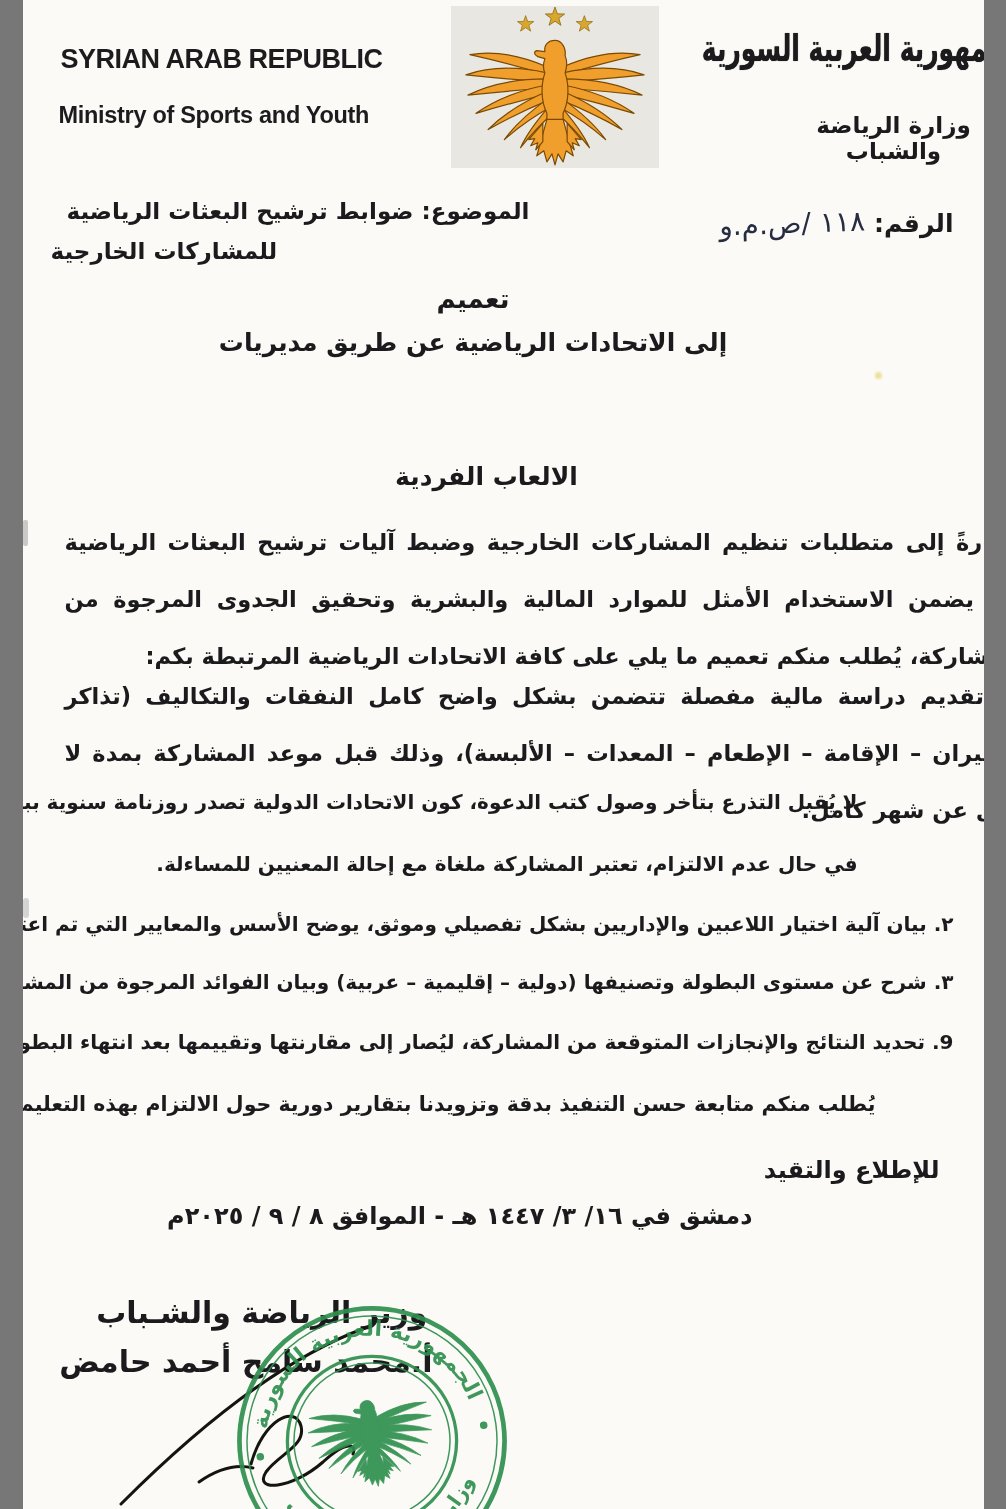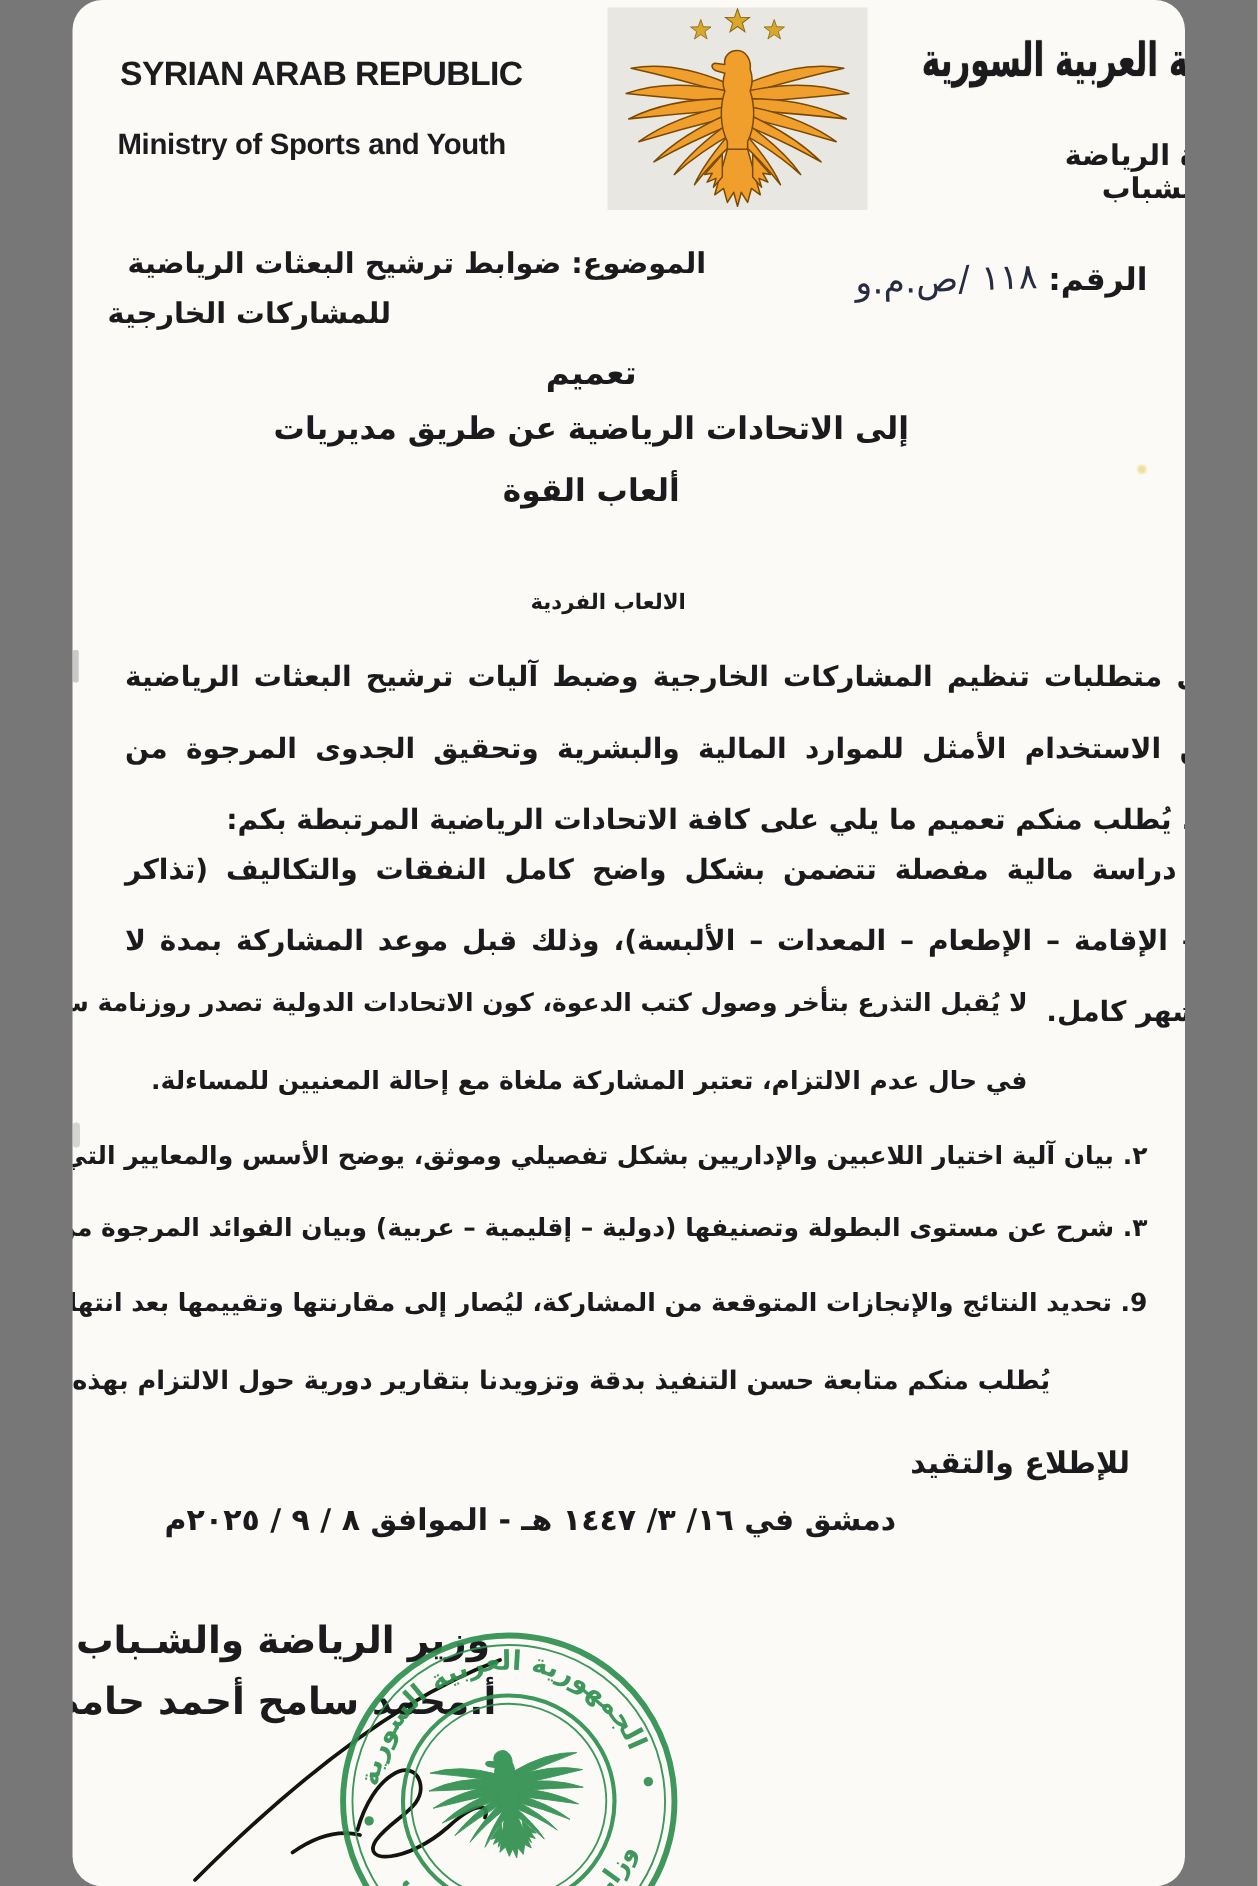--- a/index.html
+++ b/index.html
@@ -1,19 +1,19 @@
 <!DOCTYPE html>
 <html><head>
 <meta charset="utf-8">
 <style>
   * { margin:0; padding:0; box-sizing:border-box; }
   body { background:#777; font-family:"DejaVu Sans", sans-serif; }
   .page {
-    position:relative; width:890px; height:1509px; margin:0 auto;
-    background:#fbfaf7; overflow:hidden; color:#1b1b1d;border-radius:24px;
+    position:relative; width:961px; height:1509px; margin:0 auto;
+    background:#fbfaf7; overflow:hidden; color:#1b1b1d;
   }
   .abs { position:absolute; }
   .ar { direction:rtl; unicode-bidi:plaintext; font-family:"DejaVu Sans", sans-serif; font-weight:700; color:#1b1b1d; }
   .en { font-family:"Liberation Sans", sans-serif; font-weight:700; color:#1c1c1e; }
 
   
   .en-line1 { left:38px; top:44px; font-size:27px; letter-spacing:-0.5px; }
   .en-line2 { left:36px; top:102px; font-size:23.5px; letter-spacing:-0.3px; }
   .emblem-box { left:428px; top:6px; width:208px; height:162px; background:#e9e7e1; }
   .calligraphy { left:695px; top:26px; width:306px; text-align:center; font-size:25px;
@@ -27,21 +27,21 @@
     transform:rotate(-2deg) translateY(1px); margin-left:6px; letter-spacing:1px; }
   .subject-1 { left:44px; top:198px; font-size:23px; white-space:nowrap; }
   .subject-2 { left:28px; top:238px; font-size:23px; white-space:nowrap; }
 
   
   .center-line { left:0; right:60px; text-align:center; }
   .h-title     { top:284px; font-size:26px; }
   .h-addressee { top:328px; font-size:25px; }
   .h-dir0 { top:378px; font-size:25px; }
   .h-dir1 { top:426px; font-size:25px; }
-  .h-dir2 { top:472px; font-size:17px;padding-left:27px; }
+  .h-dir2 { top:462px; font-size:25px;padding-left:27px; }
 
   
   .para { left:22px; width:956px; font-size:22.5px; line-height:57px;
     text-align:justify; text-align-last:right;margin-left:20px; }
   .p-intro { top:514px; }
   .p-item1 { top:668px; }
   .line { white-space:nowrap; font-size:20px; }
   .p-note1 { right:126px; top:790px; }
   .p-note2 { right:126px; top:852px;text-align:center; }
   .p-item2 { right:30px; top:912px; }
@@ -118,21 +118,20 @@
 
   <div class="abs ar ref-line">
     <span>الرقم:</span>
     <span class="ref-value">١١٨ /ص.م.و</span>
   </div>
   <div class="abs ar subject-1">الموضوع: ضوابط ترشيح البعثات الرياضية</div>
   <div class="abs ar subject-2">للمشاركات الخارجية</div>
 
   <div class="abs ar center-line h-title">تعميم</div>
   <div class="abs ar center-line h-addressee">إلى الاتحادات الرياضية عن طريق مديريات</div>
-  <div class="abs ar center-line h-dir0">ألعاب القوة</div>
   <div class="abs ar center-line h-dir2">الالعاب الفردية</div>
 
   <div class="abs ar para p-intro">إشارةً إلى متطلبات تنظيم المشاركات الخارجية وضبط آليات ترشيح البعثات الرياضية بما يضمن الاستخدام الأمثل للموارد المالية والبشرية وتحقيق الجدوى المرجوة من المشاركة، يُطلب منكم تعميم ما يلي على كافة الاتحادات الرياضية المرتبطة بكم:</div>
   <div class="abs ar para p-item1">١. تقديم دراسة مالية مفصلة تتضمن بشكل واضح كامل النفقات والتكاليف (تذاكر الطيران – الإقامة – الإطعام – المعدات – الألبسة)، وذلك قبل موعد المشاركة بمدة لا تقل عن شهر كامل.</div>
   <div class="abs ar line p-note1">لا يُقبل التذرع بتأخر وصول كتب الدعوة، كون الاتحادات الدولية تصدر روزنامة سنوية ببطولاتها.</div>
   <div class="abs ar line p-note2">في حال عدم الالتزام، تعتبر المشاركة ملغاة مع إحالة المعنيين للمساءلة.</div>
   <div class="abs ar line p-item2">٢. بيان آلية اختيار اللاعبين والإداريين بشكل تفصيلي وموثق، يوضح الأسس والمعايير التي تم اعتمادها في الترشيح.</div>
   <div class="abs ar line p-item3">٣. شرح عن مستوى البطولة وتصنيفها (دولية – إقليمية – عربية) وبيان الفوائد المرجوة من المشاركة.</div>
   <div class="abs ar line p-item4">9. تحديد النتائج والإنجازات المتوقعة من المشاركة، ليُصار إلى مقارنتها وتقييمها بعد انتهاء البطولة.</div>
   <div class="abs ar line p-follow">يُطلب منكم متابعة حسن التنفيذ بدقة وتزويدنا بتقارير دورية حول الالتزام بهذه التعليمات.</div>

